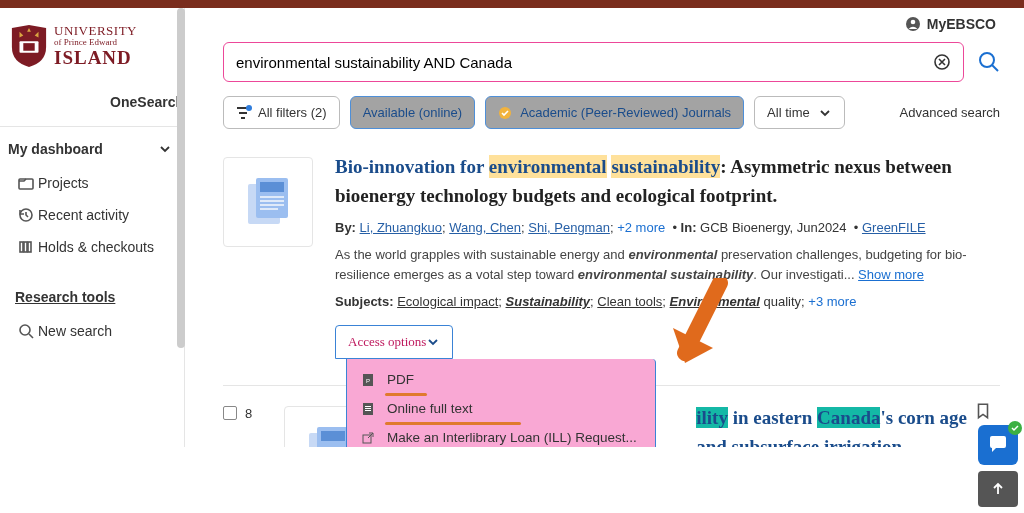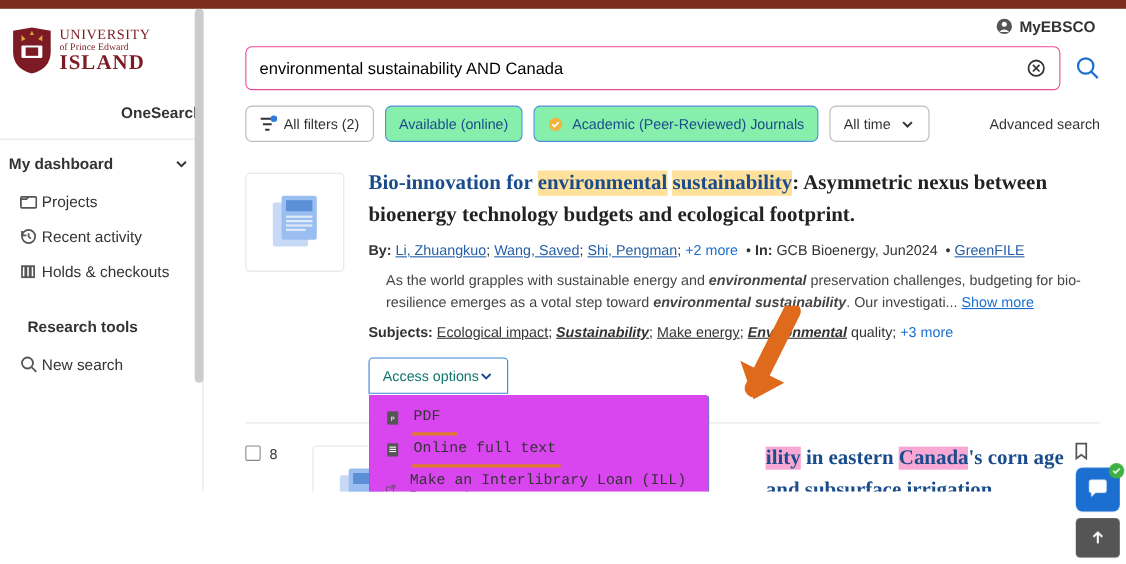--- a/index.html
+++ b/index.html
@@ -14,77 +14,77 @@
   .logo-shield { width: 38px; height: 44px; }
   .logo-text { display: flex; flex-direction: column; line-height: 1.05; color: #7d1b24; font-family: Georgia, serif; }
   .logo-text .l1 { font-size: 13px; letter-spacing: 0.5px; }
   .logo-text .l2 { font-size: 9px; }
   .logo-text .l3 { font-size: 19px; font-weight: bold; letter-spacing: 1px; }
   .onesearch { text-align: right; font-weight: 600; padding: 14px 0 16px; border-bottom: 1px solid #e5e5e5; }
   .dash-header { display: flex; justify-content: space-between; align-items: center; padding: 14px 12px 10px 8px; font-weight: 600; cursor: pointer; text-align: right; }
   .nav-list { list-style: none; }
   .nav-list li { display: flex; align-items: center; gap: 4px; padding: 8px 8px 8px 18px; color: #333; cursor: pointer; }
   .nav-list li .ico { width: 16px; height: 16px; stroke: #555; fill: none; stroke-width: 1.6; }
-  .tools-header { font-weight: 600; padding: 26px 8px 10px 25px; }
+  .tools-header { font-weight: 600; padding: 26px 8px 10px 15px; text-decoration: underline; }
 
   
   .main { flex: 1; padding: 0 24px 4px 38px; position: relative; overflow: hidden; }
   .myebsco { position: absolute; top: 8px; right: 28px; display: flex; align-items: center; gap: 6px; font-weight: 700; color: #333; }
   .search-row { display: flex; align-items: center; margin-top: 34px; }
   .search-box { flex: 1; display: flex; align-items: center; border: 1px solid #ec4899; border-radius: 6px; padding: 10px 12px; }
   .search-box input { flex: 1; border: none; outline: none; font-size: 15px; }
   .clear-x { width: 18px; height: 18px; stroke: #333; stroke-width: 1.6; fill: none; cursor: pointer; }
   .mag { width: 22px; height: 22px; stroke: #1a6fd1; stroke-width: 2; fill: none; margin-left: 14px; cursor: pointer; }
   .filter-row { display: flex; align-items: center; gap: 10px; margin-top: 14px; }
   .chip { display: flex; align-items: center; gap: 8px; border: 1px solid #bbb; border-radius: 6px; padding: 8px 12px; background: #fff; cursor: pointer; font-size: 13px; }
-  .chip.blue { border-color: #4e8fd8; background: #86efac; color: #1a4c8b; }
+  .chip.blue { border-color: #4e8fd8; background: #a3a3a3; color: #1a4c8b; }
   .chip .filter-icon { width: 14px; height: 14px; }
   .chip .dot { width: 6px; height: 6px; background: #2f7ddc; border-radius: 50%; position: absolute; margin-left: 10px; margin-top: -10px; }
   .chip .shield { width: 14px; height: 14px; }
   .adv { margin-left: auto; font-size: 13px; cursor: pointer; }
 
   
   .result { display: flex; gap: 22px; margin-top: 24px; position: relative; }
   .doc-icon { width: 90px; height: 90px; border: 1px solid #e5e5e5; display: flex; align-items: center; justify-content: center; border-radius: 4px; margin-top: 4px; }
   .doc-icon svg { width: 60px; height: 60px; }
   .result-body { flex: 1; }
   .title { font-family: Georgia, serif; font-size: 19px; font-weight: 700; color: #1a4c8b; line-height: 1.5; }
   .title .hl { background: #ffe19b; padding: 1px 0; }
   .title .black { color: #222; font-weight: 700; }
   .byline { margin-top: 10px; font-size: 13px; }
   .byline .lbl { font-weight: 700; }
   .byline a { color: #265fa6; text-decoration: underline; }
-  .snippet { margin-top: 10px; font-size: 13px; color: #444; line-height: 1.5; margin-left: 16px; }
+  .snippet { margin-top: 10px; font-size: 13px; color: #444; line-height: 1.5; }
   .snippet em { font-style: italic; font-weight: 700; }
   .snippet .more { color: #1a6fd1; text-decoration: underline; cursor: pointer; }
   .subjects { margin-top: 10px; font-size: 13px; }
   .subjects .lbl { font-weight: 700; }
   .subjects a { text-decoration: underline; margin-top: 28px; }
   .subjects a.em { font-style: italic; font-weight: 700; }
 
   
   .access-wrap { margin-top: 16px; position: relative; }
-  .access-btn { display: inline-flex; align-items: center; border: 1px solid #3a83d6; border-radius: 4px; padding: 8px 12px; color: #0f766e; cursor: pointer; font-size: 13px; border-bottom-left-radius: 0; border-bottom-right-radius: 0; }
-  .access-menu { position: absolute; top: 34px; left: 0; width: 310px; border: 1px solid #3a83d6; border-top: none; border-radius: 0 4px 4px 4px; background: #d946ef; padding: 6px 0; z-index: 5; font-family: Liberation Mono, monospace; }
+  .access-btn { display: inline-flex; align-items: center; border: 1px solid #3a83d6; border-radius: 4px; padding: 8px 12px; color: #be185d; cursor: pointer; font-size: 13px; border-bottom-left-radius: 0; border-bottom-right-radius: 0; font-family: Liberation Serif, serif; }
+  .access-menu { position: absolute; top: 34px; left: 11px; width: 310px; border: 1px solid #3a83d6; border-top: none; border-radius: 0 4px 4px 4px; background: #f9a8d4; padding: 6px 0; z-index: 5; }
   .access-menu li { list-style: none; display: flex; align-items: center; gap: 12px; padding: 7px 14px; cursor: pointer; color: #333; font-size: 13.5px; position: relative; }
   .access-menu li .fico { width: 14px; height: 14px; }
   .underline-orange { height: 3px; background: #e07a2d; position: absolute; bottom: -2px; left: 38px; border-radius: 2px; }
   .u1 { width: 42px; }
   .u2 { width: 136px; }
 
   
   .arrow { position: absolute; left: 480px; top: 270px; z-index: 10; pointer-events: none; }
 
   
   .hr { border: none; border-top: 1px solid #e5e5e5; margin: 26px 0 16px; }
   .result2 { display: flex; gap: 22px; position: relative; }
   .checkbox { width: 14px; height: 14px; border: 1.5px solid #888; border-radius: 2px; display: inline-block; margin-right: 8px; }
   .num { font-size: 13px; }
   .title2 { font-family: Georgia, serif; font-size: 19px; font-weight: 700; color: #1a4c8b; line-height: 1.5; }
-  .title2 .hl { background: #f9a8d4; }
+  .title2 .hl { background: #14b8a6; }
 
   
   .bookmark { position: absolute; right: 8px; top: 0; cursor: pointer; }
   .chat-bubble { position: fixed; right: 6px; bottom: 48px; width: 40px; height: 40px; background: #1a6fd1; border-radius: 6px; display: flex; align-items: center; justify-content: center; cursor: pointer; }
   .chat-bubble .check { position: absolute; top: -4px; right: -4px; width: 14px; height: 14px; background: #3cb043; border-radius: 50%; display: flex; align-items: center; justify-content: center; }
   .scroll-top { position: fixed; right: 6px; bottom: 6px; width: 40px; height: 36px; background: #555; border-radius: 4px; display: flex; align-items: center; justify-content: center; cursor: pointer; }
   .chev { stroke: #333; stroke-width: 1.8; fill: none; }
 </style>
 </head>
 <body>
@@ -220,35 +220,35 @@
           <rect x="22" y="36" width="18" height="2" fill="#dfeaf9"></rect>
         </svg>
       </div>
       <div class="result-body">
         <h2 class="title">
           <span>Bio-innovation for </span><span class="hl">environmental</span> <span class="hl">sustainability</span><span class="black">: Asymmetric nexus between bioenergy technology budgets and ecological footprint.</span>
         </h2>
         <div class="byline">
           <span class="lbl">By:</span>
           <a>Li, Zhuangkuo</a>;
-          <a>Wang, Saved</a>;
+          <a>Wang, Chen</a>;
           <a>Shi, Pengman</a>;
           <a style="text-decoration:none;color:#1a6fd1">+2 more</a>
           &nbsp;•&nbsp;<span class="lbl">In:</span>
           <span>GCB Bioenergy, Jun2024</span>
           &nbsp;•&nbsp;<a>GreenFILE</a>
         </div>
         <div class="snippet">
           <span>As the world grapples with sustainable energy and </span><em>environmental</em><span> preservation challenges, budgeting for bio-resilience emerges as a </span><span>votal step toward </span><em>environmental sustainability</em><span>. Our investigati... </span><span class="more">Show more</span>
         </div>
         <div class="subjects">
           <span class="lbl">Subjects:</span>
           <a>Ecological impact</a>;
           <a class="em">Sustainability</a>;
-          <a>Make energy</a>;
+          <a>Clean tools</a>;
           <a class="em">Environmental</a><span> quality</span>;
           <a style="text-decoration:none;color:#1a6fd1">+3 more</a>
         </div>
 
         <div class="access-wrap">
           <div class="access-btn">
             <span>Access options</span>
             <svg width="14" height="14" class="chev" style="stroke:#1a4c8b">
                 <path d="M3 5 L7 9 L11 5"></path>
               </svg>

